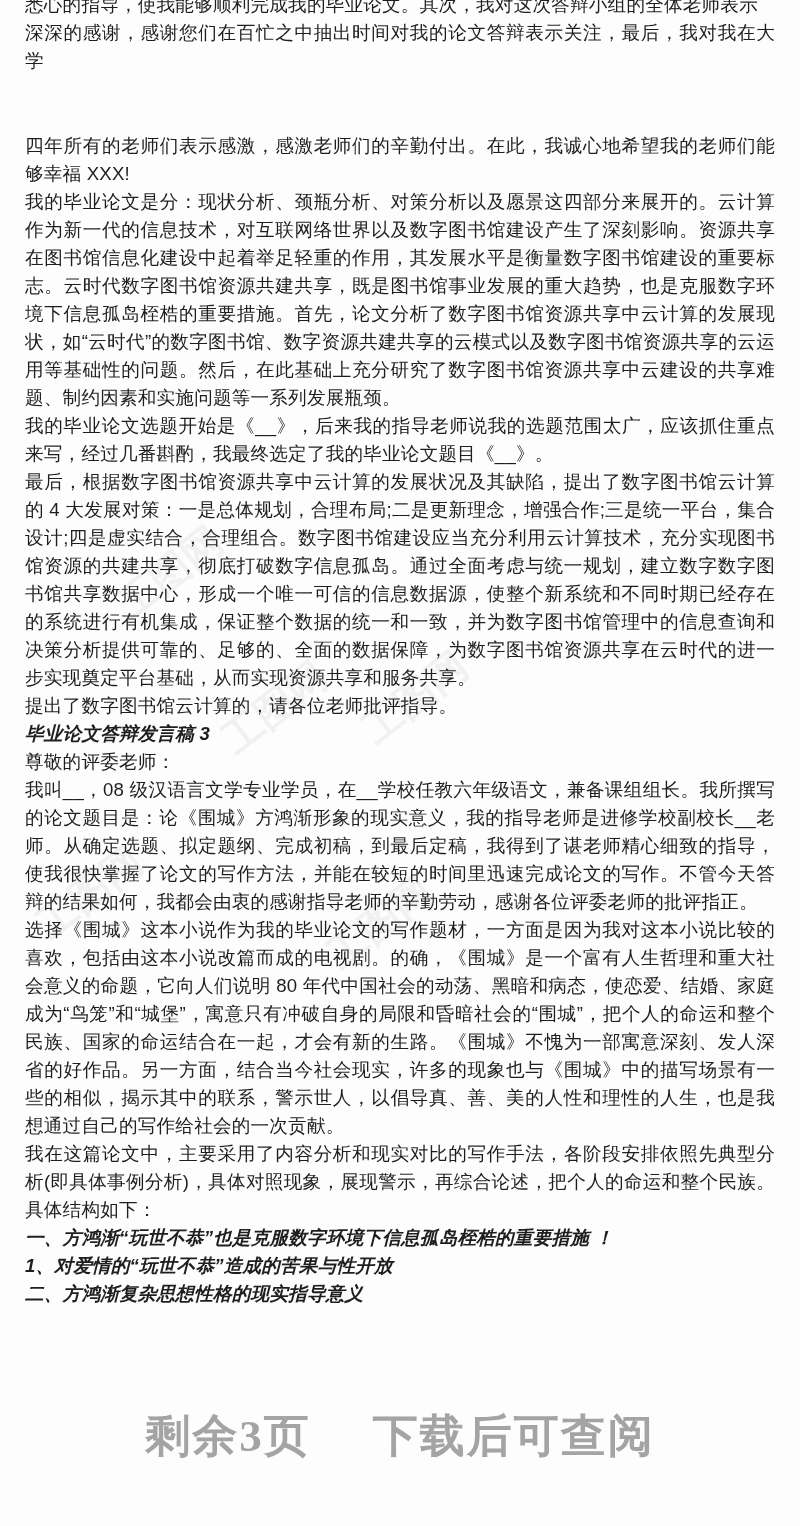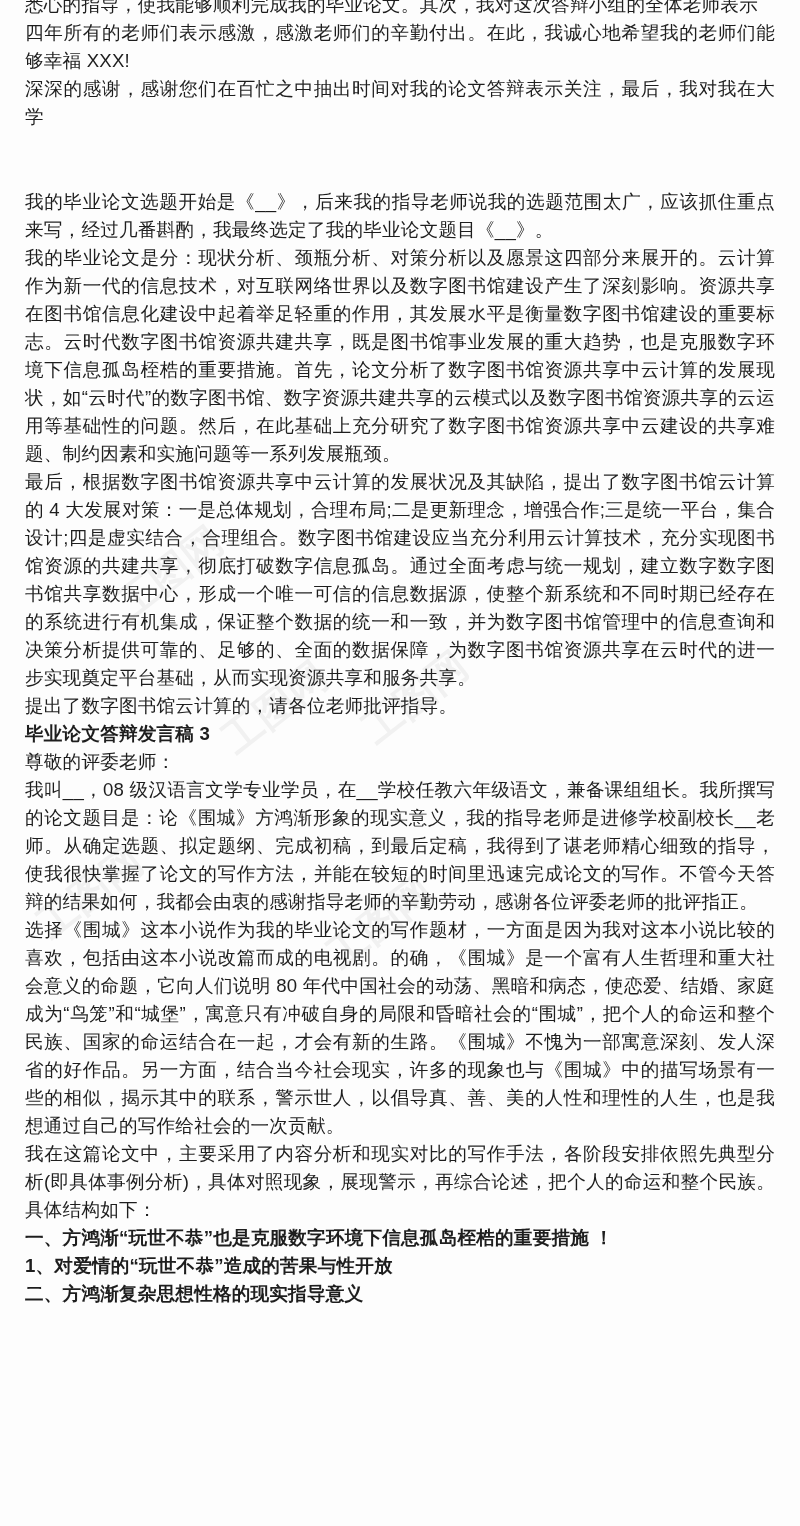--- a/index.html
+++ b/index.html
@@ -19,21 +19,21 @@
   .para{
     font-size:18.6px;
     line-height:28px;
     text-align:justify;
     text-justify:inter-ideograph;
     letter-spacing:0.2px;
     word-break:break-all;
   }
   .para.clip-top{margin-top:-13px;}
   .para.gap-after{margin-bottom:57px;}
-  .para.heading,.para.outline{font-weight:700;}
+  .para.heading,.para.outline{font-weight:700;font-style:italic;}
   .watermark{
     position:absolute;
     font-size:40px;
     font-weight:700;
     color:rgba(120,120,120,0.09);
     transform:rotate(-38deg);
     white-space:nowrap;
     pointer-events:none;
     font-family:"Liberation Sans", sans-serif;
   }
@@ -58,30 +58,34 @@
   <div id="watermark-layer">
       <span class="watermark" style="left: 110px; top: 545px;">工图网</span>
       <span class="watermark" style="left: 215px; top: 680px;">工图网</span>
       <span class="watermark" style="left: 355px; top: 670px;">工图网</span>
       <span class="watermark" style="left: 30px; top: 865px;">工图网</span>
       <span class="watermark" style="left: 320px; top: 895px;">工图网</span>
     </div>
 
   <div id="doc-body" class="doc-body">
       <div class="para clip-top">悉心的指导，使我能够顺利完成我的毕业论文。其次，我对这次答辩小组的全体老师表示</div>
+      <div class="para gap-after">深深的感谢，感谢您们在百忙之中抽出时间对我的论文答辩表示关注，最后，我对我在大学</div>
       <div class="para">四年所有的老师们表示感激，感激老师们的辛勤付出。在此，我诚心地希望我的老师们能够幸福 XXX!</div>
-      <div class="para gap-after">深深的感谢，感谢您们在百忙之中抽出时间对我的论文答辩表示关注，最后，我对我在大学</div>
+      <div class="para">我的毕业论文是分：现状分析、颈瓶分析、对策分析以及愿景这四部分来展开的。云计算作为新一代的信息技术，对互联网络世界以及数字图书馆建设产生了深刻影响。资源共享在图书馆信息化建设中起着举足轻重的作用，其发展水平是衡量数字图书馆建设的重要标志。云时代数字图书馆资源共建共享，既是图书馆事业发展的重大趋势，也是克服数字环境下信息孤岛桎梏的重要措施。首先，论文分析了数字图书馆资源共享中云计算的发展现状，如“云时代”的数字图书馆、数字资源共建共享的云模式以及数字图书馆资源共享的云运用等基础性的问题。然后，在此基础上充分研究了数字图书馆资源共享中云建设的共享难题、制约因素和实施问题等一系列发展瓶颈。</div>
       <div class="para">我的毕业论文选题开始是《__》，后来我的指导老师说我的选题范围太广，应该抓住重点来写，经过几番斟酌，我最终选定了我的毕业论文题目《__》。</div>
-      <div class="para">我的毕业论文是分：现状分析、颈瓶分析、对策分析以及愿景这四部分来展开的。云计算作为新一代的信息技术，对互联网络世界以及数字图书馆建设产生了深刻影响。资源共享在图书馆信息化建设中起着举足轻重的作用，其发展水平是衡量数字图书馆建设的重要标志。云时代数字图书馆资源共建共享，既是图书馆事业发展的重大趋势，也是克服数字环境下信息孤岛桎梏的重要措施。首先，论文分析了数字图书馆资源共享中云计算的发展现状，如“云时代”的数字图书馆、数字资源共建共享的云模式以及数字图书馆资源共享的云运用等基础性的问题。然后，在此基础上充分研究了数字图书馆资源共享中云建设的共享难题、制约因素和实施问题等一系列发展瓶颈。</div>
       <div class="para">最后，根据数字图书馆资源共享中云计算的发展状况及其缺陷，提出了数字图书馆云计算的 4 大发展对策：一是总体规划，合理布局;二是更新理念，增强合作;三是统一平台，集合设计;四是虚实结合，合理组合。数字图书馆建设应当充分利用云计算技术，充分实现图书馆资源的共建共享，彻底打破数字信息孤岛。通过全面考虑与统一规划，建立数字数字图书馆共享数据中心，形成一个唯一可信的信息数据源，使整个新系统和不同时期已经存在的系统进行有机集成，保证整个数据的统一和一致，并为数字图书馆管理中的信息查询和决策分析提供可靠的、足够的、全面的数据保障，为数字图书馆资源共享在云时代的进一步实现奠定平台基础，从而实现资源共享和服务共享。</div>
       <div class="para">提出了数字图书馆云计算的，请各位老师批评指导。</div>
       <div class="para heading">毕业论文答辩发言稿 3</div>
       <div class="para">尊敬的评委老师：</div>
       <div class="para">我叫__，08 级汉语言文学专业学员，在__学校任教六年级语文，兼备课组组长。我所撰写的论文题目是：论《围城》方鸿渐形象的现实意义，我的指导老师是进修学校副校长__老师。从确定选题、拟定题纲、完成初稿，到最后定稿，我得到了谌老师精心细致的指导，使我很快掌握了论文的写作方法，并能在较短的时间里迅速完成论文的写作。不管今天答辩的结果如何，我都会由衷的感谢指导老师的辛勤劳动，感谢各位评委老师的批评指正。</div>
       <div class="para">选择《围城》这本小说作为我的毕业论文的写作题材，一方面是因为我对这本小说比较的喜欢，包括由这本小说改篇而成的电视剧。的确，《围城》是一个富有人生哲理和重大社会意义的命题，它向人们说明 80 年代中国社会的动荡、黑暗和病态，使恋爱、结婚、家庭成为“鸟笼”和“城堡”，寓意只有冲破自身的局限和昏暗社会的“围城”，把个人的命运和整个民族、国家的命运结合在一起，才会有新的生路。《围城》不愧为一部寓意深刻、发人深省的好作品。另一方面，结合当今社会现实，许多的现象也与《围城》中的描写场景有一些的相似，揭示其中的联系，警示世人，以倡导真、善、美的人性和理性的人生，也是我想通过自己的写作给社会的一次贡献。</div>
       <div class="para">我在这篇论文中，主要采用了内容分析和现实对比的写作手法，各阶段安排依照先典型分析(即具体事例分析)，具体对照现象，展现警示，再综合论述，把个人的命运和整个民族。具体结构如下：</div>
       <div class="para outline">一、方鸿渐“玩世不恭”也是克服数字环境下信息孤岛桎梏的重要措施 ！</div>
       <div class="para outline">1、对爱情的“玩世不恭”造成的苦果与性开放</div>
       <div class="para outline">二、方鸿渐复杂思想性格的现实指导意义</div>
     </div>
 
+  <div class="footer">
+    <span>剩余3页</span>
+    <span>下载后可查阅</span>
+  </div>
 
 </div>
 
 </body></html>

